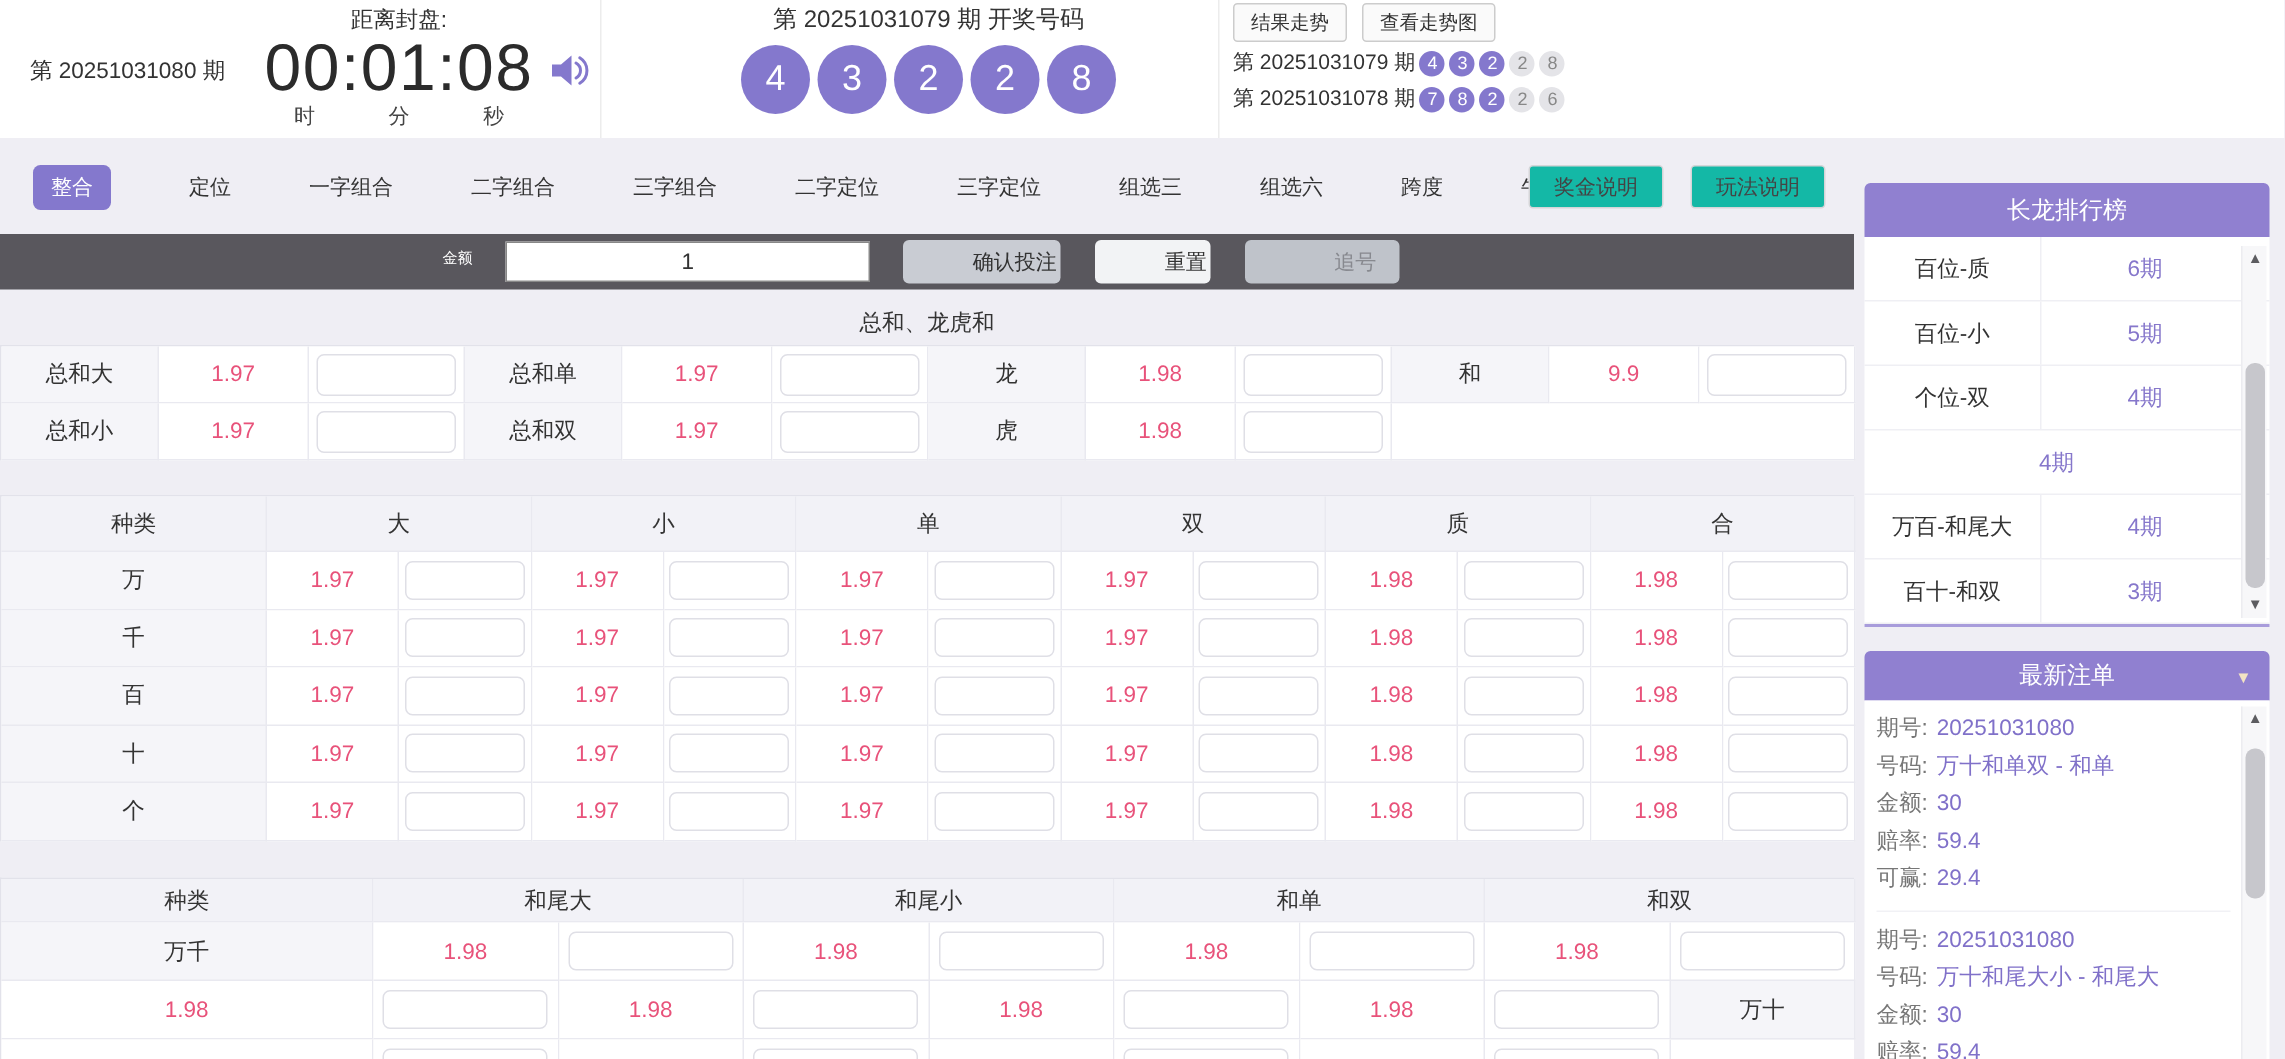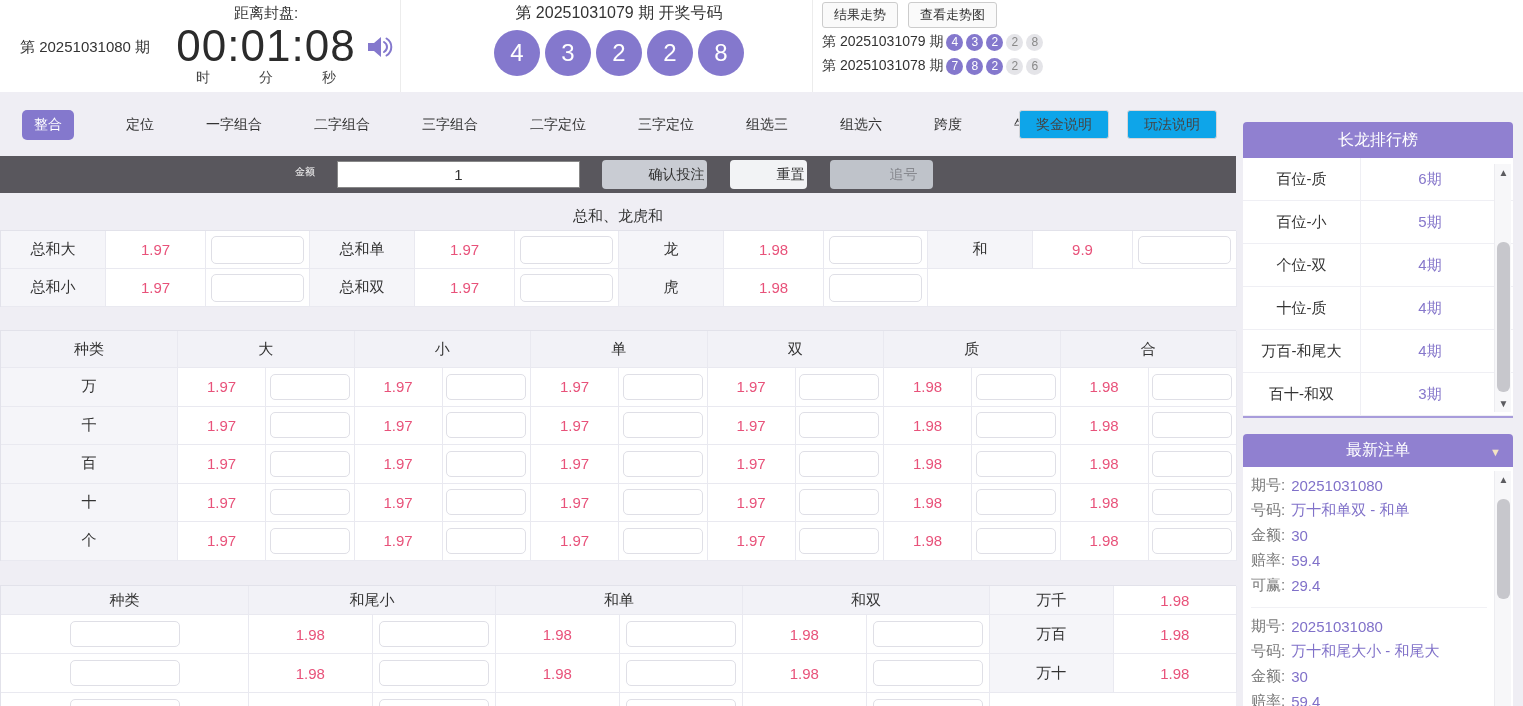--- a/index.html
+++ b/index.html
@@ -29,21 +29,21 @@
                border-radius:3px; padding:3px 11px; cursor:pointer; }
   .hist-row { margin-top:4px; height:20px; display:flex; align-items:center; font-size:14px; color:#333; }
   .mini { width:17px; height:17px; border-radius:50%; margin-left:3px; font-size:12px;
           display:inline-flex; align-items:center; justify-content:center; }
   .mini.hot { background:#8478cd; color:#fff; }
   .mini.cold { background:#e4e4e8; color:#888; }
   
   .tabbar { position:absolute; left:22px; top:111px; height:28px; display:flex; align-items:center; gap:52px; }
   .tab { font-size:14px; color:#333; cursor:pointer; white-space:nowrap; }
   .tab.active { background:#8478cd; color:#fff; border-radius:5px; padding:6px 12px; }
-  .help-btn { position:absolute; top:110px; width:90px; height:29px; background:#0ea5e9;
+  .help-btn { position:absolute; top:110px; width:90px; height:29px; background:#14b8a6;
               border:1px solid #d5d5d8; border-radius:3px; font-size:14px; color:#444;
               display:flex; align-items:center; justify-content:center; cursor:pointer; }
   
   .toolbar { position:absolute; left:0; top:156px; width:1236px; height:37px; background:#59575d; }
   .amt-label { position:absolute; left:295px; top:9px; color:#fff; font-size:10px; }
   .amt-input { position:absolute; left:337px; top:5px; width:243px; height:27px; border:1px solid #888;
                text-align:center; font-size:15px; color:#333; background:#fff; }
   .tb-btn { position:absolute; top:4px; height:29px; border:none; border-radius:4px; font-size:14px; cursor:pointer;padding-left:44px; }
   .btn-confirm { left:602px; width:105px; background:#c9ccd3; color:#333; }
   .btn-reset { left:730px; width:77px; background:#f2f3f5; color:#333; }
@@ -348,20 +348,21 @@
       <input class="bet" style="">
     </div>
   <div class="cell odds">1.98</div>
   <div class="cell">
       <input class="bet" style="">
     </div>
 </div>
 
 <div class="grid tail-grid">
   <div class="cell hd">种类</div>
+  <div class="cell hd span2">和尾大</div>
   <div class="cell hd span2">和尾小</div>
   <div class="cell hd span2">和单</div>
   <div class="cell hd span2">和双</div>
 
   <div class="cell lab">万千</div>
   <div class="cell odds">1.98</div>
   <div class="cell">
       <input class="bet" style="">
     </div>
   <div class="cell odds">1.98</div>
@@ -370,21 +371,20 @@
     </div>
   <div class="cell odds">1.98</div>
   <div class="cell">
       <input class="bet" style="">
     </div>
   <div class="cell odds">1.98</div>
   <div class="cell">
       <input class="bet" style="">
     </div>
 
-  <div class="cell lab">万百</div>
   <div class="cell odds">1.98</div>
   <div class="cell">
       <input class="bet" style="">
     </div>
   <div class="cell odds">1.98</div>
   <div class="cell">
       <input class="bet" style="">
     </div>
   <div class="cell odds">1.98</div>
   <div class="cell">
@@ -423,21 +423,20 @@
     </div>
     <div class="drow">
       <div class="dname">百位-小</div>
       <div class="dcount">5期</div>
     </div>
     <div class="drow">
       <div class="dname">个位-双</div>
       <div class="dcount">4期</div>
     </div>
     <div class="drow">
-      <div class="dname">十位-质</div>
       <div class="dcount">4期</div>
     </div>
     <div class="drow">
       <div class="dname">万百-和尾大</div>
       <div class="dcount">4期</div>
     </div>
     <div class="drow">
       <div class="dname">百十-和双</div>
       <div class="dcount">3期</div>
     </div>

